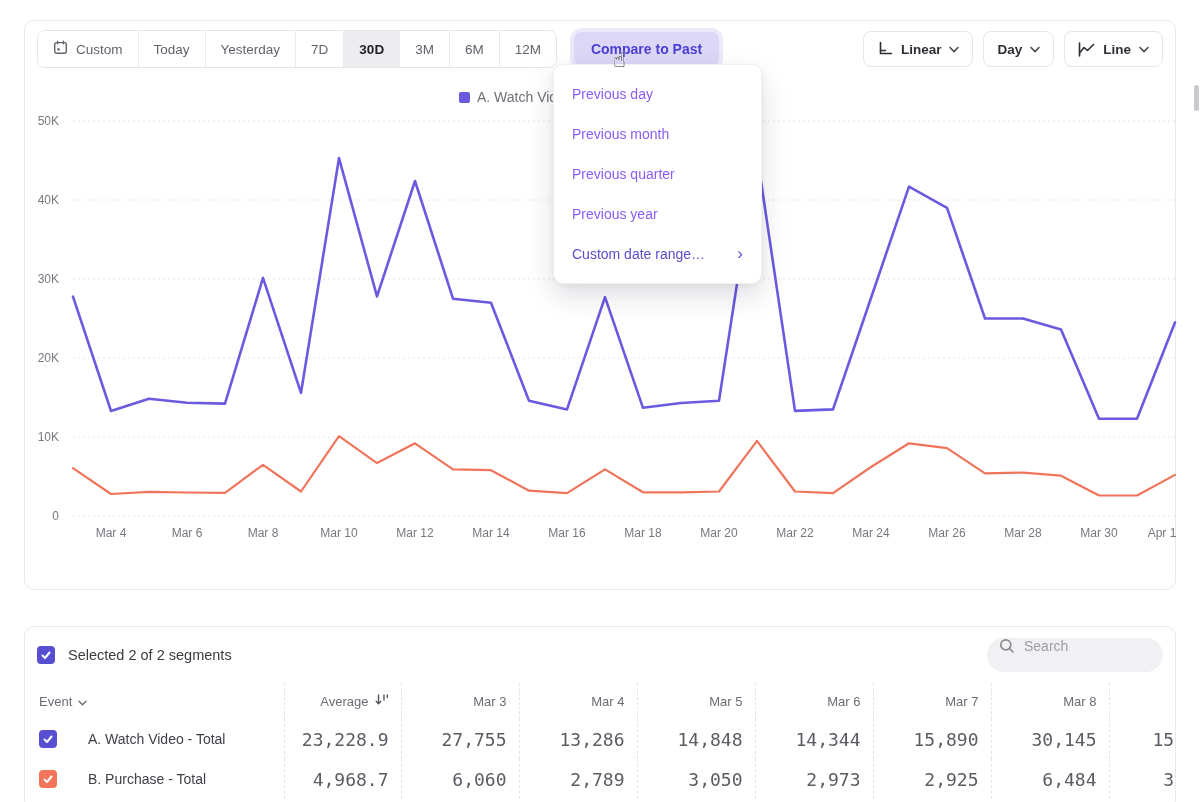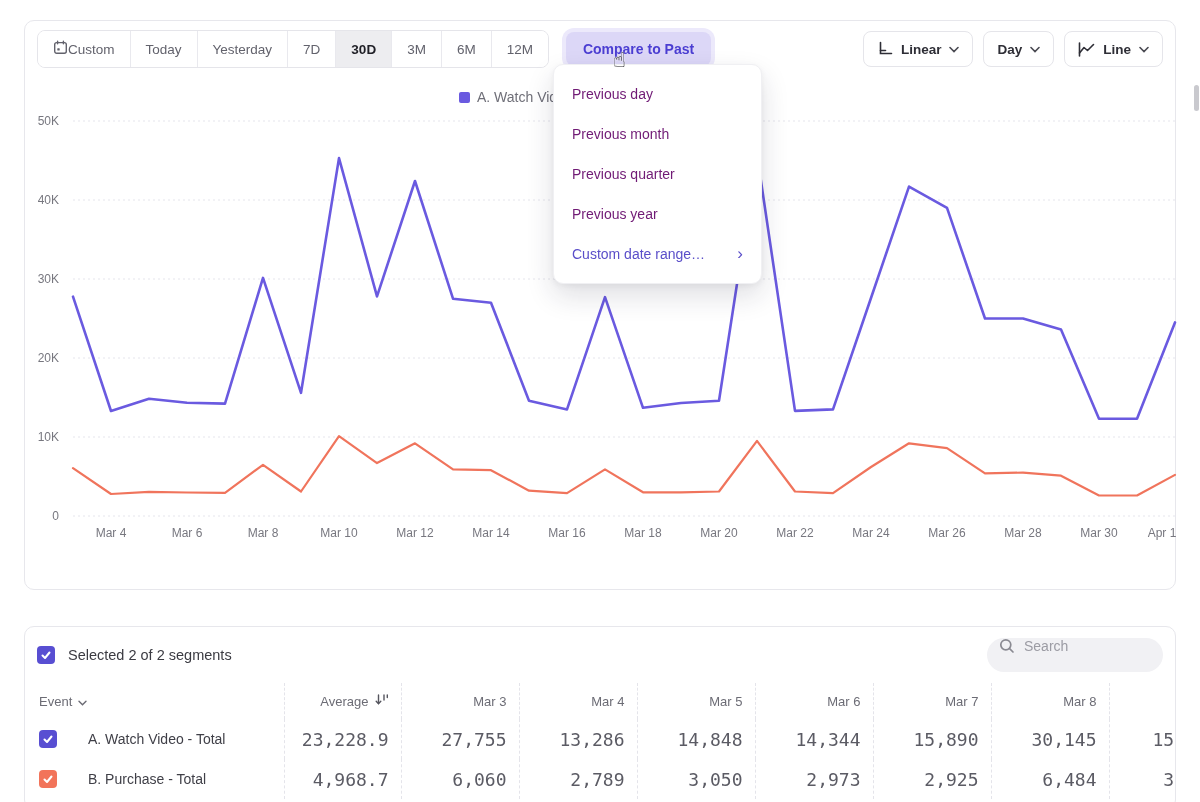--- a/index.html
+++ b/index.html
@@ -6,39 +6,39 @@
   html,body { width:1200px; height:802px; background:#fff; font-family:"Liberation Sans",sans-serif; overflow:hidden; }
   .page { position:relative; width:1200px; height:802px; background:#fff; }
 
   .card { position:absolute; background:#fff; border:1px solid #e7e7ec; border-radius:10px; }
   #chart-card { left:24px; top:20px; width:1152px; height:570px; }
   #table-card { left:24px; top:626px; width:1152px; height:184px; overflow:hidden; }
 
   
   .toolbar { position:absolute; left:12px; right:12px; top:9px; height:38px; display:flex; align-items:center; }
   .seg-group { display:flex; align-items:stretch; height:38px; border:1px solid #e5e5ea; border-radius:8px; overflow:hidden; }
-  .seg-item { display:flex; align-items:center; padding:0 15px; font-size:13.5px; color:#62626c; cursor:pointer; border-right:1px solid #e9e9ee; background:#fff; white-space:nowrap; }
+  .seg-item { display:flex; align-items:center; gap:8px; padding:0 15px; font-size:13.5px; color:#62626c; cursor:pointer; border-right:1px solid #e9e9ee; background:#fff; white-space:nowrap; }
   .seg-item:last-child { border-right:none; }
   .seg-item.selected { background:#ededf0; color:#1f1f26; font-weight:bold; }
   .cmp-btn { margin-left:17px; height:34px; padding:0 17px; display:flex; align-items:center; background:#dcd7f7; color:#4b3ed2; font-size:14px; font-weight:bold; border:none; border-radius:8px; box-shadow:0 0 0 4px #ece9fb; cursor:pointer; white-space:nowrap; }
   .right-btns { margin-left:auto; display:flex; gap:10px; }
   .tool-btn { height:36px; display:flex; align-items:center; gap:8px; padding:0 13px; border:1px solid #e5e5ea; border-radius:8px; background:#fff; font-size:13.5px; font-weight:bold; color:#2e2e36; cursor:pointer; white-space:nowrap; }
   .tool-btn svg { display:block; }
 
   
   .legend { position:absolute; left:434px; top:68px; display:flex; align-items:center; gap:7px; }
   .legend-swatch { width:11px; height:11px; border-radius:2px; background:#6a5ae0; }
   .legend-label { font-size:14px; color:#6f6f78; }
 
   
   .chart-wrap { position:absolute; left:0; top:80px; width:1152px; height:470px; }
 
   
   .menu { position:absolute; left:553px; top:64px; width:209px; background:#fff; border:1px solid #f0f0f3; border-radius:10px; box-shadow:0 12px 28px rgba(25,25,60,.14), 0 2px 6px rgba(0,0,0,.05); padding:9px 0; z-index:30; }
-  .menu-item { padding:12px 18px; font-size:14px; color:#701a75; cursor:pointer; }
+  .menu-item { padding:12px 18px; font-size:14px; color:#8b5cf6; cursor:pointer; }
   .menu-item.custom { color:#5a4ec9; display:flex; align-items:center; justify-content:space-between; }
   .menu-item .chev-r { font-size:17px; line-height:10px; color:#5a4ec9; }
 
   .cursor { position:absolute; left:613px; top:48px; font-size:21px; color:#15151a; z-index:40; text-shadow:0 0 2px #fff, 0 0 2px #fff; font-family:"DejaVu Sans",sans-serif; }
 
   
   .segments-bar { position:absolute; left:12px; right:12px; top:10px; height:36px; display:flex; align-items:center; }
   .checkbox { width:18px; height:18px; border-radius:4px; display:flex; align-items:center; justify-content:center; flex:0 0 auto; cursor:pointer; }
   .checkbox svg { display:block; }
   .segments-text { margin-left:13px; font-size:14.5px; color:#3b3b42; }

